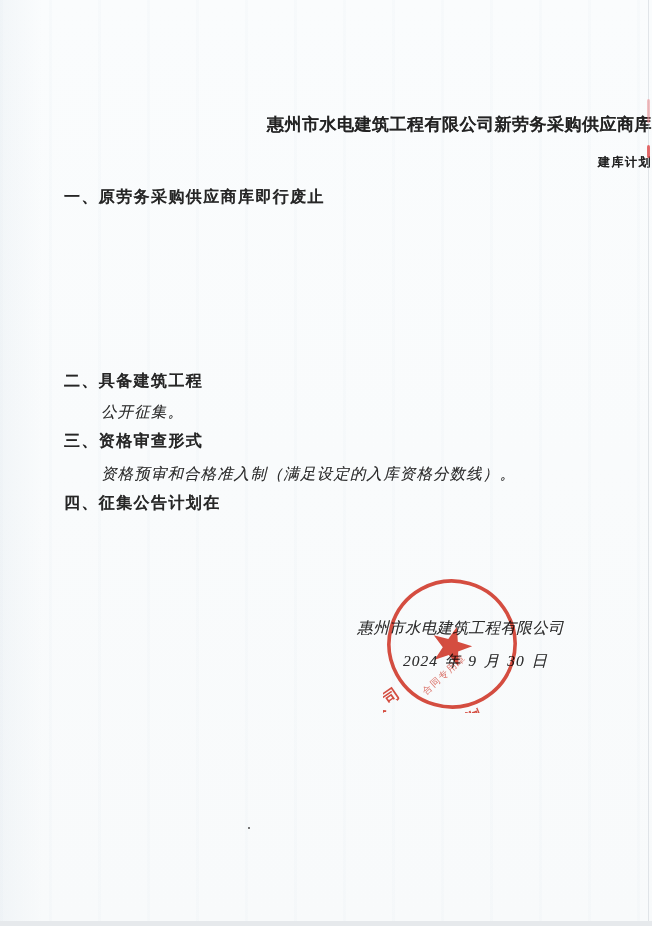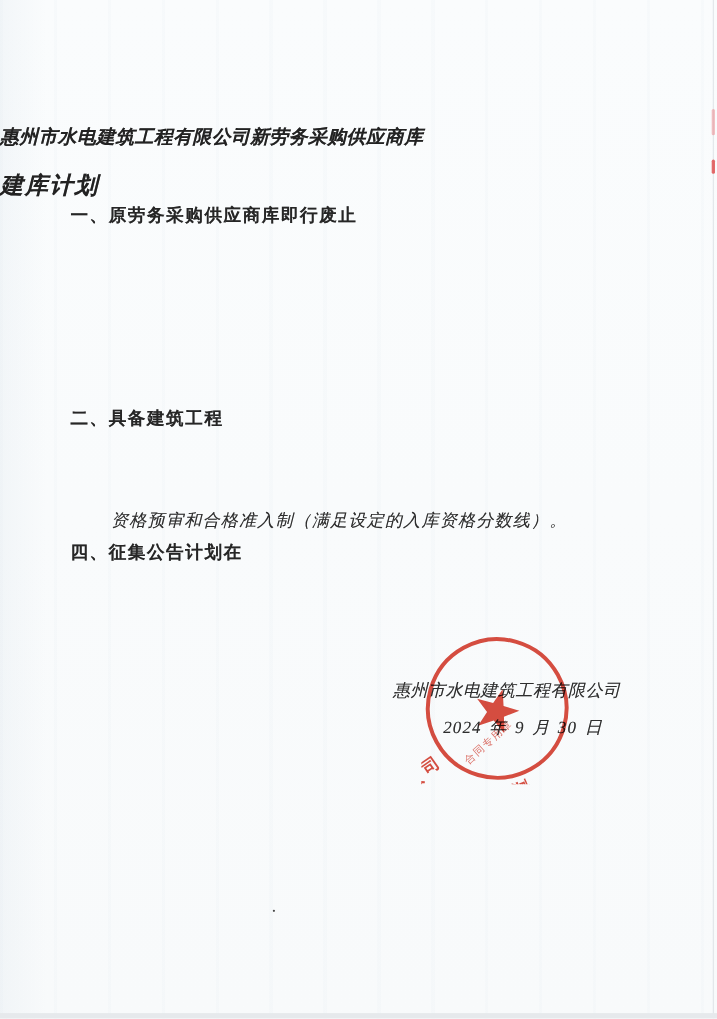--- a/index.html
+++ b/index.html
@@ -10,28 +10,27 @@
   }
   .page{
     position:relative;width:652px;height:926px;overflow:hidden;
     background:
       linear-gradient(90deg, rgba(224,232,238,0.30) 0px, rgba(250,252,253,0) 42px),
       repeating-linear-gradient(90deg, rgba(226,234,240,0.15) 0 3px, rgba(255,255,255,0) 3px 49px),
       linear-gradient(180deg,#fafcfd 0%, #f8fafb 100%);
     color:#2b2b2b;
   }
   .title{
-    position:absolute;left:0;right:0;text-align:left;
+    position:absolute;left:0;right:0;text-align:right;
     font-family:"Liberation Serif","DejaVu Serif",serif;
     font-weight:bold;color:#222;
     text-shadow:0 0 0.6px rgba(40,40,40,0.55);
-    font-style:italic;
   }
   .title-1{top:113px;font-size:17px;letter-spacing:0.5px;}
-  .title-2{top:154px;font-size:21px;letter-spacing:1.5px;}
+  .title-2{top:154px;font-size:12px;letter-spacing:1.5px;}
   .sec-h{
     position:absolute;left:64px;
     font-family:"Liberation Sans","DejaVu Sans",sans-serif;
     font-weight:bold;font-size:16px;letter-spacing:1.4px;color:#262626;
     line-height:24px;white-space:nowrap;
     text-shadow:0 0 0.5px rgba(40,40,40,0.45);
   }
   .para{
     position:absolute;left:70px;width:506px;margin:0;
     font-family:"Liberation Serif","DejaVu Serif",serif;
@@ -69,21 +68,23 @@
 <body>
 
 <div class="page">
 
   <div class="title title-1">惠州市水电建筑工程有限公司新劳务采购供应商库</div>
   <div class="title title-2">建库计划</div>
 
   <div class="sec-h" id="sec1-h">一、原劳务采购供应商库即行废止</div>
 
   <div class="sec-h" id="sec2-h">二、具备建筑工程</div>
+  <p class="para" id="sec2-p">公开征集。</p>
 
+  <div class="sec-h" id="sec3-h">三、资格审查形式</div>
   <p class="para" id="sec3-p">资格预审和合格准入制（满足设定的入库资格分数线）。</p>
 
   <div class="sec-h" id="sec4-h">四、征集公告计划在</div>
 
   <div class="sig-company">惠州市水电建筑工程有限公司</div>
   <div class="sig-date">2024 年 9 月 30 日</div>
 
   <svg class="seal" viewBox="0 0 138 138" aria-hidden="true">
     <defs>
       <path id="sealArc" d="M 69,119 A 50,50 0 1,1 68.99,119" fill="none"></path>

